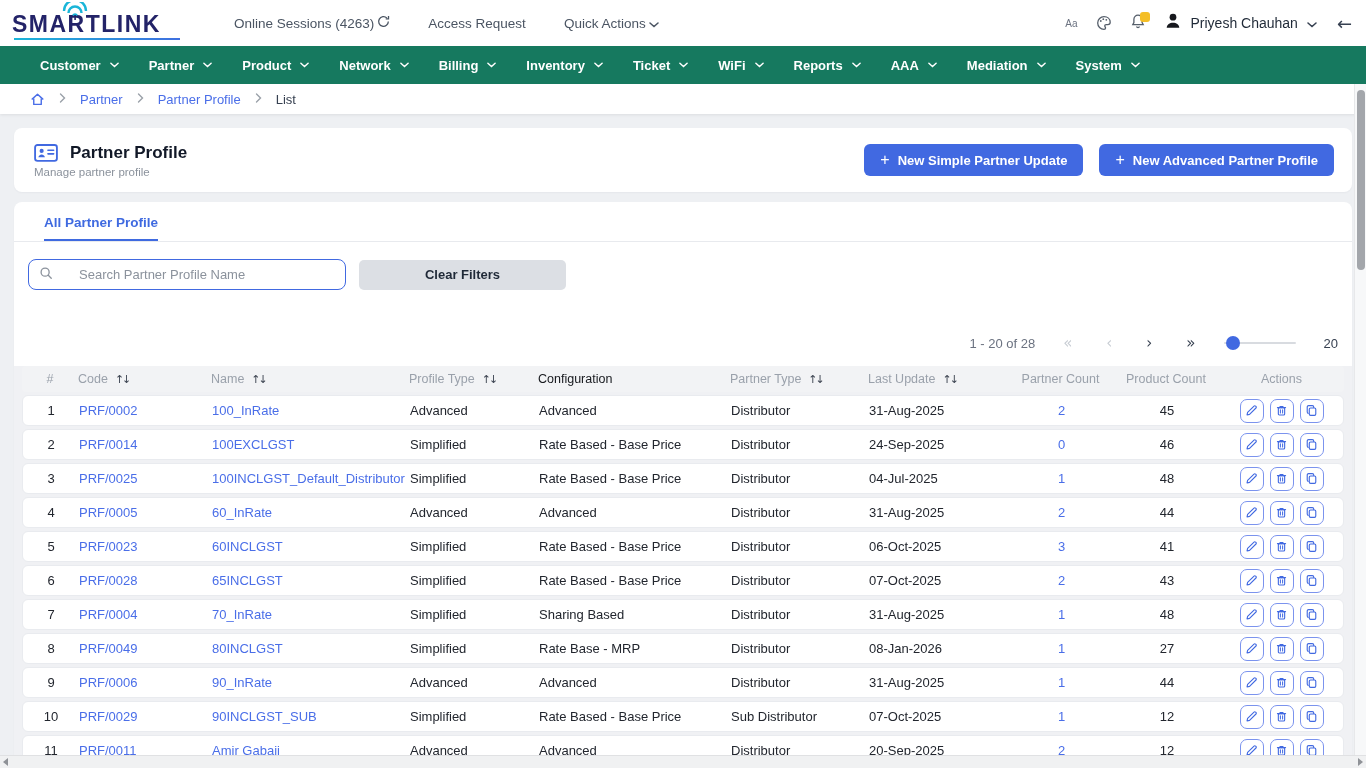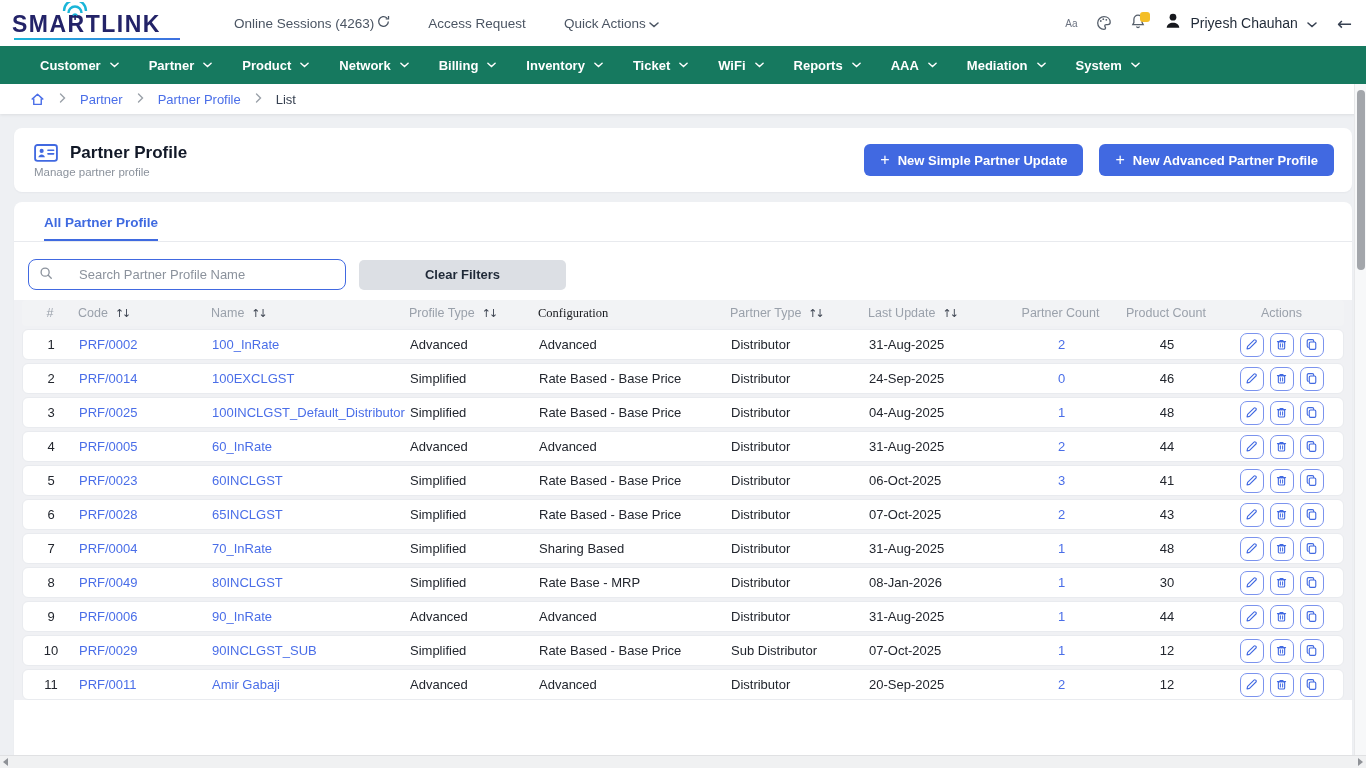--- a/index.html
+++ b/index.html
@@ -68,21 +68,21 @@
   .pg-track { position:absolute; left:0; right:0; top:6px; height:2px; background:#d8dbe0; border-radius:1px; }
   .pg-handle { position:absolute; left:2px; top:0; width:14px; height:14px; border-radius:50%; background:#4169e1; }
   .pg-size { font-size:13px; color:#374151; }
 
   
   .table-wrap { margin-top:10px; padding:0 8px; background:#f0f1f4; }
   .grid { display:grid; grid-template-columns:56px 133px 198px 129px 192px 138px 140px 105px 106px 1fr; align-items:center; }
   .t-head { height:26px; background:#f2f3f5; border-radius:4px; font-size:12.5px; color:#9aa1ab; margin-bottom:3px; }
   .th { display:flex; align-items:center; gap:7px; }
   .th.al-c, .td.al-c { justify-content:center; text-align:center; }
-  .th-dark { color:#16181d; font-weight:500;font-family:Liberation Serif, serif; }
+  .th-dark { color:#16181d; font-weight:500; }
   .sort { font-family:"DejaVu Sans",sans-serif; font-size:11px; color:#3c4350; letter-spacing:-2px; cursor:pointer; }
   .t-row { height:31px; background:#fff; border:1px solid #e9ebef; border-radius:6px; margin-bottom:3px; font-size:13px; color:#22262e; }
   .td { display:flex; align-items:center; overflow:hidden; white-space:nowrap; }
   .link { color:#4a6ee8; cursor:pointer; }
   .td.actions { justify-content:center; gap:6px; }
   .action-btn { width:24px; height:24px; border:1.4px solid #7b93ee; background:#fff; border-radius:7px; display:flex; align-items:center; justify-content:center; cursor:pointer; padding:0; }
 
   
   .vscroll { position:absolute; top:84px; right:0; bottom:13px; width:12px; background:#f7f8f9; border-left:1px solid #e7e8ea; z-index:10; }
   .vthumb { position:absolute; top:6px; left:2px; width:8px; height:180px; background:#a3a6ab; border-radius:4px; }
@@ -306,20 +306,34 @@
             <svg width="14" height="14" viewBox="0 0 16 16">
                 <circle cx="7" cy="7" r="4.6" fill="none" stroke="#8b929c" stroke-width="1.5"></circle>
                 <path d="M10.6 10.6L14 14" stroke="#8b929c" stroke-width="1.5" stroke-linecap="round"></path>
               </svg>
           </span>
           <input placeholder="Search Partner Profile Name" style="">
         </div>
         <button class="btn-clear">Clear Filters</button>
       </div>
 
+      <div class="pagerow">
+        <span class="pg-range">1 - 20 of 28</span>
+        <div class="pg-controls" id="pg-controls">
+            <span class="pg-btn disabled">«</span>
+            <span class="pg-btn disabled">‹</span>
+            <span class="pg-btn">›</span>
+            <span class="pg-btn">»</span>
+          </div>
+        <div class="pg-slider">
+          <div class="pg-track"></div>
+          <div class="pg-handle"></div>
+        </div>
+        <span class="pg-size">20</span>
+      </div>
 
       <div class="table-wrap">
         <div class="grid t-head" id="t-head">
             <div class="th al-c">
               <span>#</span>
             </div>
             <div class="th">
               <span>Code</span>
               <span class="sort">↑↓</span>
             </div>
@@ -478,21 +492,21 @@
               <div class="td">
                 <span>Simplified</span>
               </div>
               <div class="td">
                 <span>Rate Based - Base Price</span>
               </div>
               <div class="td">
                 <span>Distributor</span>
               </div>
               <div class="td">
-                <span>04-Aug-2025</span>
+                <span>04-Jul-2025</span>
               </div>
               <div class="td al-c">
                 <span class="link">1</span>
               </div>
               <div class="td al-c">
                 <span>48</span>
               </div>
               <div class="td actions">
                 <button class="action-btn">
                   <span style="display: flex;">
@@ -764,21 +778,21 @@
               <div class="td">
                 <span>Distributor</span>
               </div>
               <div class="td">
                 <span>08-Jan-2026</span>
               </div>
               <div class="td al-c">
                 <span class="link">1</span>
               </div>
               <div class="td al-c">
-                <span>30</span>
+                <span>27</span>
               </div>
               <div class="td actions">
                 <button class="action-btn">
                   <span style="display: flex;">
                     <svg width="13" height="13" viewBox="0 0 14 14">
                       <path d="M2.2 11.8l.6-2.7L9.7 2.2a1.15 1.15 0 0 1 1.65 0l.45.45a1.15 1.15 0 0 1 0 1.65L4.9 11.2l-2.7.6z" fill="none" stroke="#4169e1" stroke-width="1.2" stroke-linejoin="round"></path>
                     </svg>
                   </span>
                 </button>
                 <button class="action-btn">

